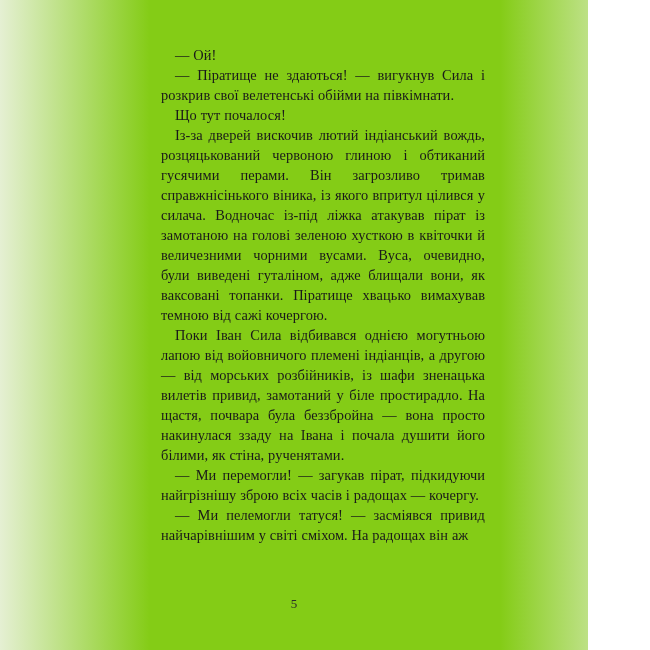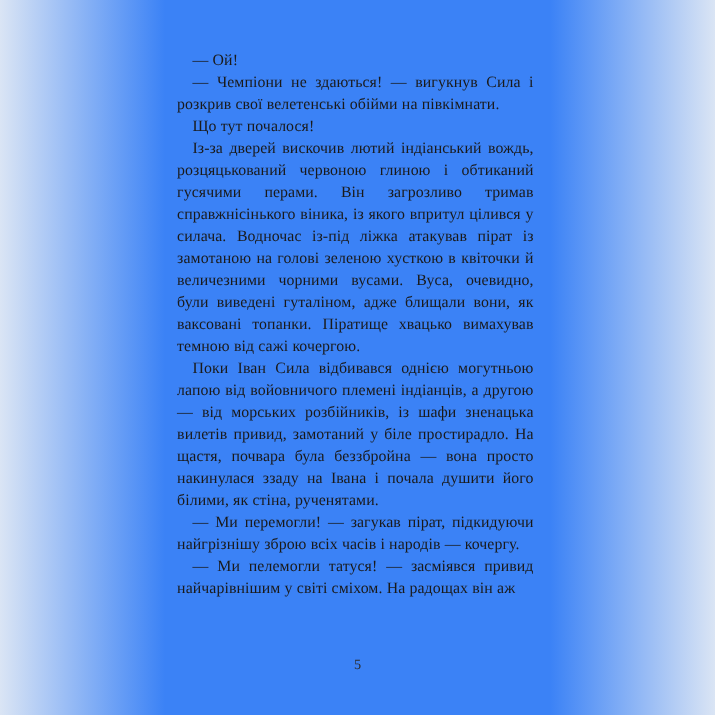--- a/index.html
+++ b/index.html
@@ -10,23 +10,23 @@
     width: 650px;
     height: 650px;
     background: #ffffff;
     font-family: "Liberation Serif", "DejaVu Serif", serif;
     color: #1a1a1a;
     overflow: hidden;
   }
 
   .page {
     position: relative;
-    width: 650px;
+    width: 588px;
     height: 650px;
-    background: #3b82f6;
+    background: #84cc16;
     box-sizing: border-box;
   }
 
   
   .page::before {
     content: "";
     position: absolute;
     inset: 0;
     background:
       linear-gradient(to right,
@@ -76,23 +76,23 @@
     z-index: 1;
   }
 </style>
 </head>
 <body>
 
 <div class="page">
 
   <div class="text-block">
     <p class="para">— Ой!</p>
-    <p class="para">— Чемпіони не здаються! — вигукнув Сила і розкрив свої велетенські обійми на півкімнати.</p>
+    <p class="para">— Піратище не здаються! — вигукнув Сила і розкрив свої велетенські обійми на півкімнати.</p>
     <p class="para">Що тут почалося!</p>
     <p class="para">Із-за дверей вискочив лютий індіанський вождь, розцяцькований червоною глиною і обтиканий гусячими перами. Він загрозливо тримав справжнісінького віника, із якого впритул цілився у силача. Водночас із-під ліжка атакував пірат із замотаною на голові зеленою хусткою в квіточки й величезними чорними вусами. Вуса, очевидно, були виведені гуталіном, адже блищали вони, як ваксовані топанки. Піратище хвацько вимахував темною від сажі кочергою.</p>
     <p class="para">Поки Іван Сила відбивався однією могутньою лапою від войовничого племені індіанців, а другою — від морських розбійників, із шафи зненацька вилетів привид, замотаний у біле простирадло. На щастя, почвара була беззбройна — вона просто накинулася ззаду на Івана і почала душити його білими, як стіна, рученятами.</p>
-    <p class="para">— Ми перемогли! — загукав пірат, підкидуючи найгрізнішу зброю всіх часів і народів — кочергу.</p>
+    <p class="para">— Ми перемогли! — загукав пірат, підкидуючи найгрізнішу зброю всіх часів і радощах — кочергу.</p>
     <p class="para">— Ми пелемогли татуся! — засміявся привид найчарівнішим у світі сміхом. На радощах він аж</p>
   </div>
 
   <div class="folio">5</div>
 
 </div>
 
 </body></html>

